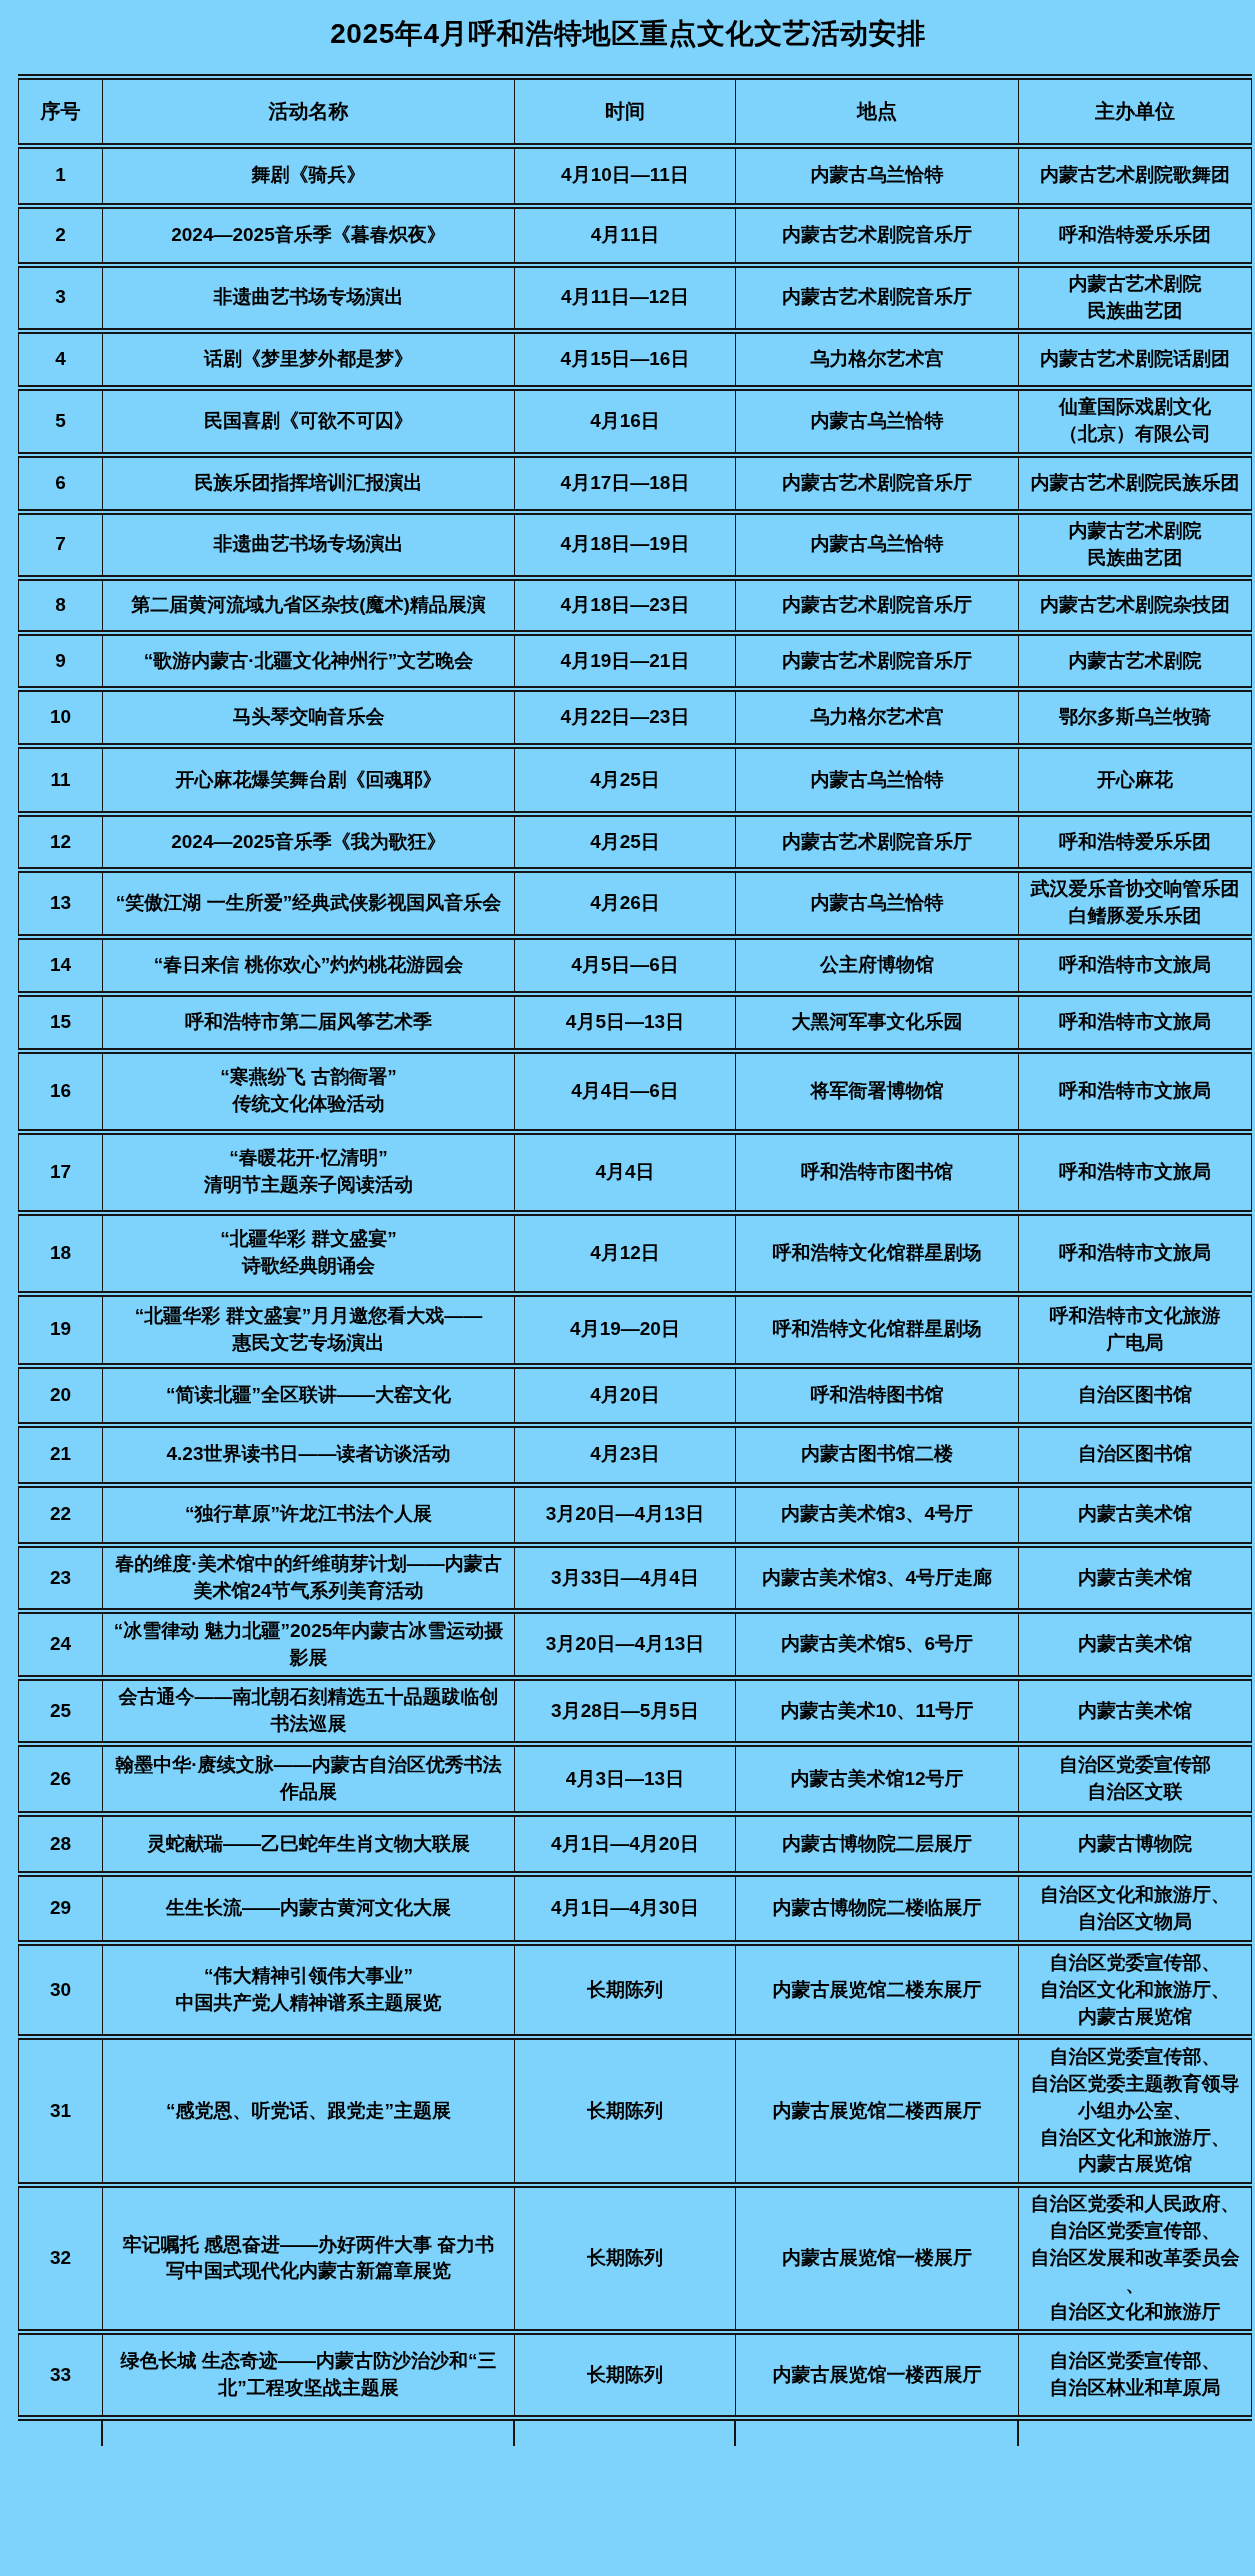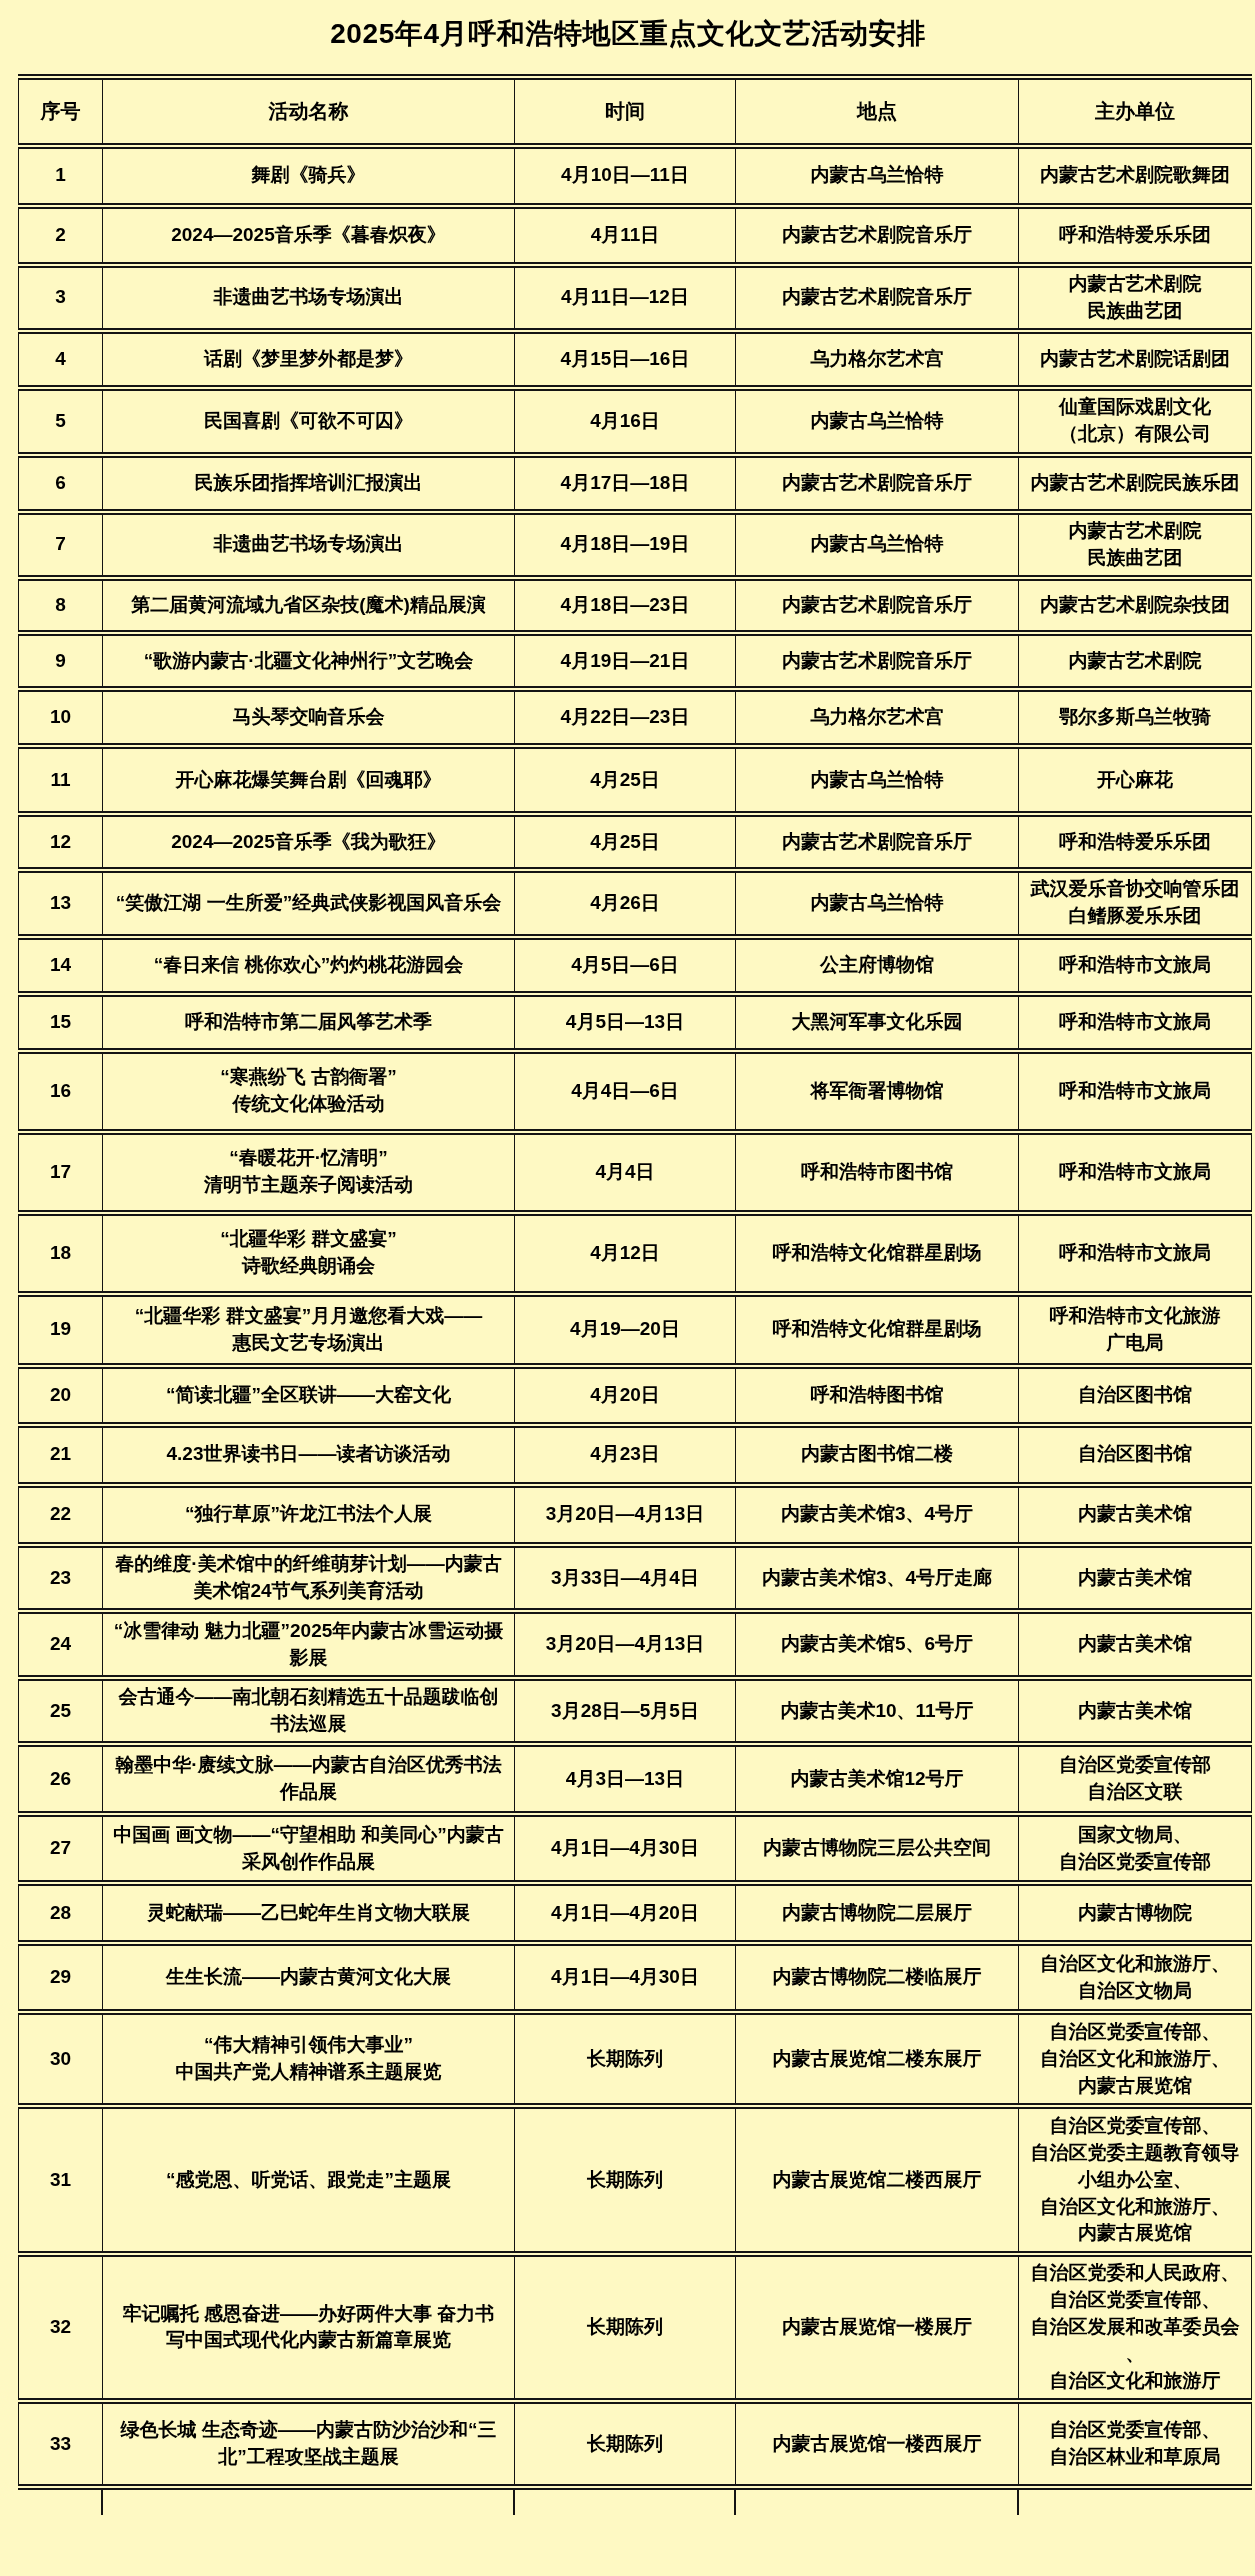--- a/index.html
+++ b/index.html
@@ -8,21 +8,21 @@
     background: #ffffff;
   }
   body {
     width: 1256px;
     height: 2576px;
     overflow: hidden;
     color: #000;
     font-family: "Liberation Sans", "DejaVu Sans", sans-serif;
     font-weight: bold;
   }
-  .page { width: 1256px; height: 2576px; background: #fef9c3; }
+  .page { width: 1256px; height: 2576px; background: #7dd3fc; }
   .title {
     margin: 0;
     height: 74px;
     box-sizing: border-box;
     padding-top: 19px;
     text-align: center;
     font-size: 28px;
     line-height: 1.1;
     font-weight: bold;
     letter-spacing: 0.6px;
@@ -285,29 +285,20 @@
   </tr>
         <tr style="height: 70px;">
     <td>26</td>
     <td>翰墨中华·赓续文脉——内蒙古自治区优秀书法
 作品展</td>
     <td>4月3日—13日</td>
     <td>内蒙古美术馆12号厅</td>
     <td>自治区党委宣传部
 自治区文联</td>
   </tr>
-        <tr style="height: 69px;">
-    <td>27</td>
-    <td>中国画 画文物——“守望相助 和美同心”内蒙古
-采风创作作品展</td>
-    <td>4月1日—4月30日</td>
-    <td>内蒙古博物院三层公共空间</td>
-    <td>国家文物局、
-自治区党委宣传部</td>
-  </tr>
         <tr style="height: 60px;">
     <td>28</td>
     <td>灵蛇献瑞——乙巳蛇年生肖文物大联展</td>
     <td>4月1日—4月20日</td>
     <td>内蒙古博物院二层展厅</td>
     <td>内蒙古博物院</td>
   </tr>
         <tr style="height: 69px;">
     <td>29</td>
     <td>生生长流——内蒙古黄河文化大展</td>

